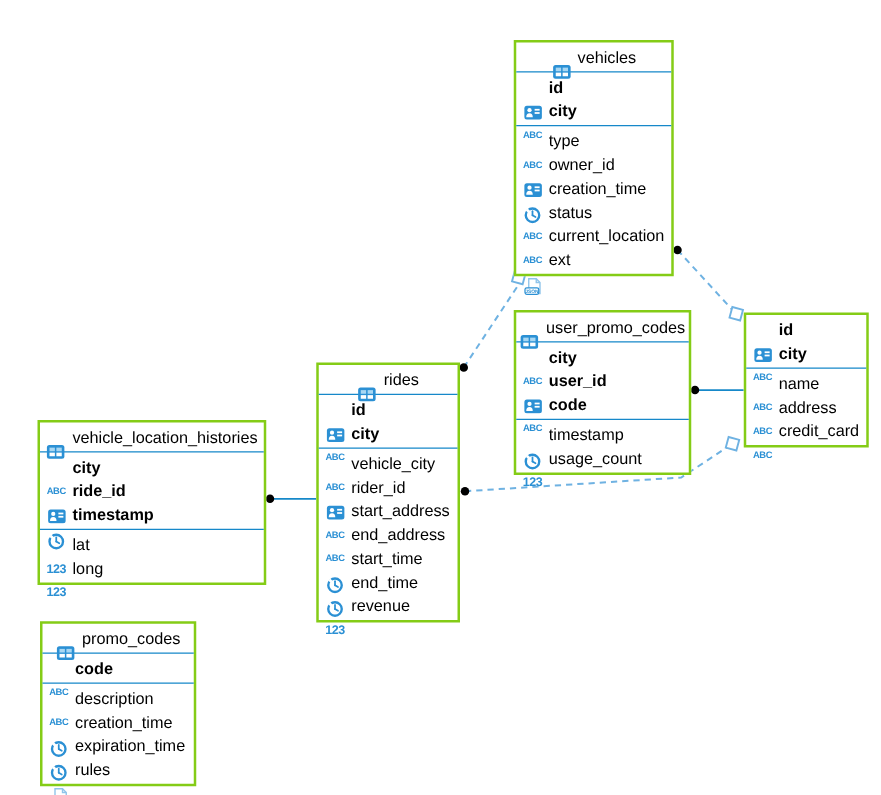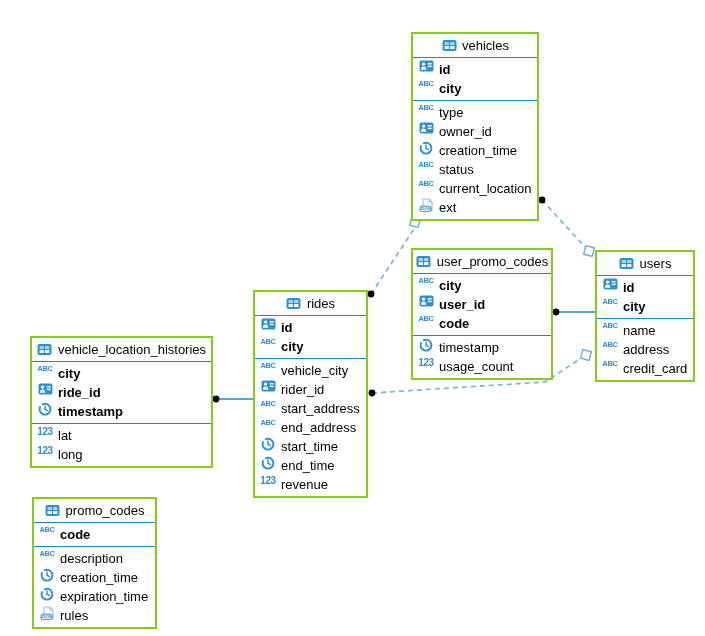--- a/index.html
+++ b/index.html
@@ -16,21 +16,21 @@
     font-size:13px;color:#000;white-space:nowrap;padding:0 4px;
   }
   .erd-section{padding:2px 0;}
   .erd-section.others{border-top:1.5px solid #1688c9;}
   .erd-row{
     display:flex;align-items:flex-start;gap:5px;height:19px;
     padding:0 14px 0 5px;font-size:13px;color:#000;white-space:nowrap;
   }
   .erd-row.key .col-label{font-weight:bold;}
   .col-label{line-height:19px;}
-  .type-badge{display:inline-flex;align-items:center;justify-content:center;flex:0 0 auto;width:16px;}
+  .type-badge{display:inline-flex;align-items:center;justify-content:center;flex:0 0 auto;width:16px;margin-top:24px;}
   .abc-glyph{font-size:7.5px;font-weight:bold;color:#2b90d4;letter-spacing:-0.4px;}
   .n123-glyph{font-size:10px;font-weight:bold;color:#2b90d4;letter-spacing:-0.4px;}
   svg{display:block;}
 </style>
 </head>
 <body>
 
 <div id="canvas">
   <svg id="relations" viewBox="0 0 705 636">
       <path d="M542 200 L586 248" fill="none" stroke="#6fb2e2" stroke-width="1.6" stroke-dasharray="5 4"></path>
@@ -188,32 +188,20 @@
         </div>
         <div class="erd-row">
           <span class="type-badge">
             <span class="n123-glyph">123</span>
           </span>
           <span class="col-label">usage_count</span>
         </div>
       </div>
     </div>
     <div class="erd-table" style="left: 595px; top: 250px; width: 100px;">
-      <div class="erd-header">
-        <span class="type-badge">
-          <svg width="15" height="13" viewBox="0 0 15 13">
-            <rect x="0.5" y="1" width="14" height="11" rx="2" fill="#2b90d4"></rect>
-            <rect x="2.6" y="3.1" width="4.3" height="2.9" fill="#a8d7f3"></rect>
-            <rect x="8.1" y="3.1" width="4.3" height="2.9" fill="#a8d7f3"></rect>
-            <rect x="2.6" y="7.1" width="4.3" height="2.9" fill="#fff"></rect>
-            <rect x="8.1" y="7.1" width="4.3" height="2.9" fill="#fff"></rect>
-          </svg>
-        </span>
-        <span>users</span>
-      </div>
       <div class="erd-section keys">
         <div class="erd-row key">
           <span class="type-badge">
             <svg width="15" height="12" viewBox="0 0 15 12">
               <rect x="0.5" y="0.5" width="14" height="11" rx="2" fill="#2b90d4"></rect>
               <circle cx="4.6" cy="4.1" r="1.7" fill="#fff"></circle>
               <path d="M2 9.7 Q2 6.6 4.6 6.6 Q7.2 6.6 7.2 9.7 Z" fill="#fff"></path>
               <rect x="8.7" y="3.1" width="4" height="1.4" fill="#fff"></rect>
               <rect x="8.7" y="5.7" width="4" height="1.4" fill="#fff"></rect>
             </svg>

